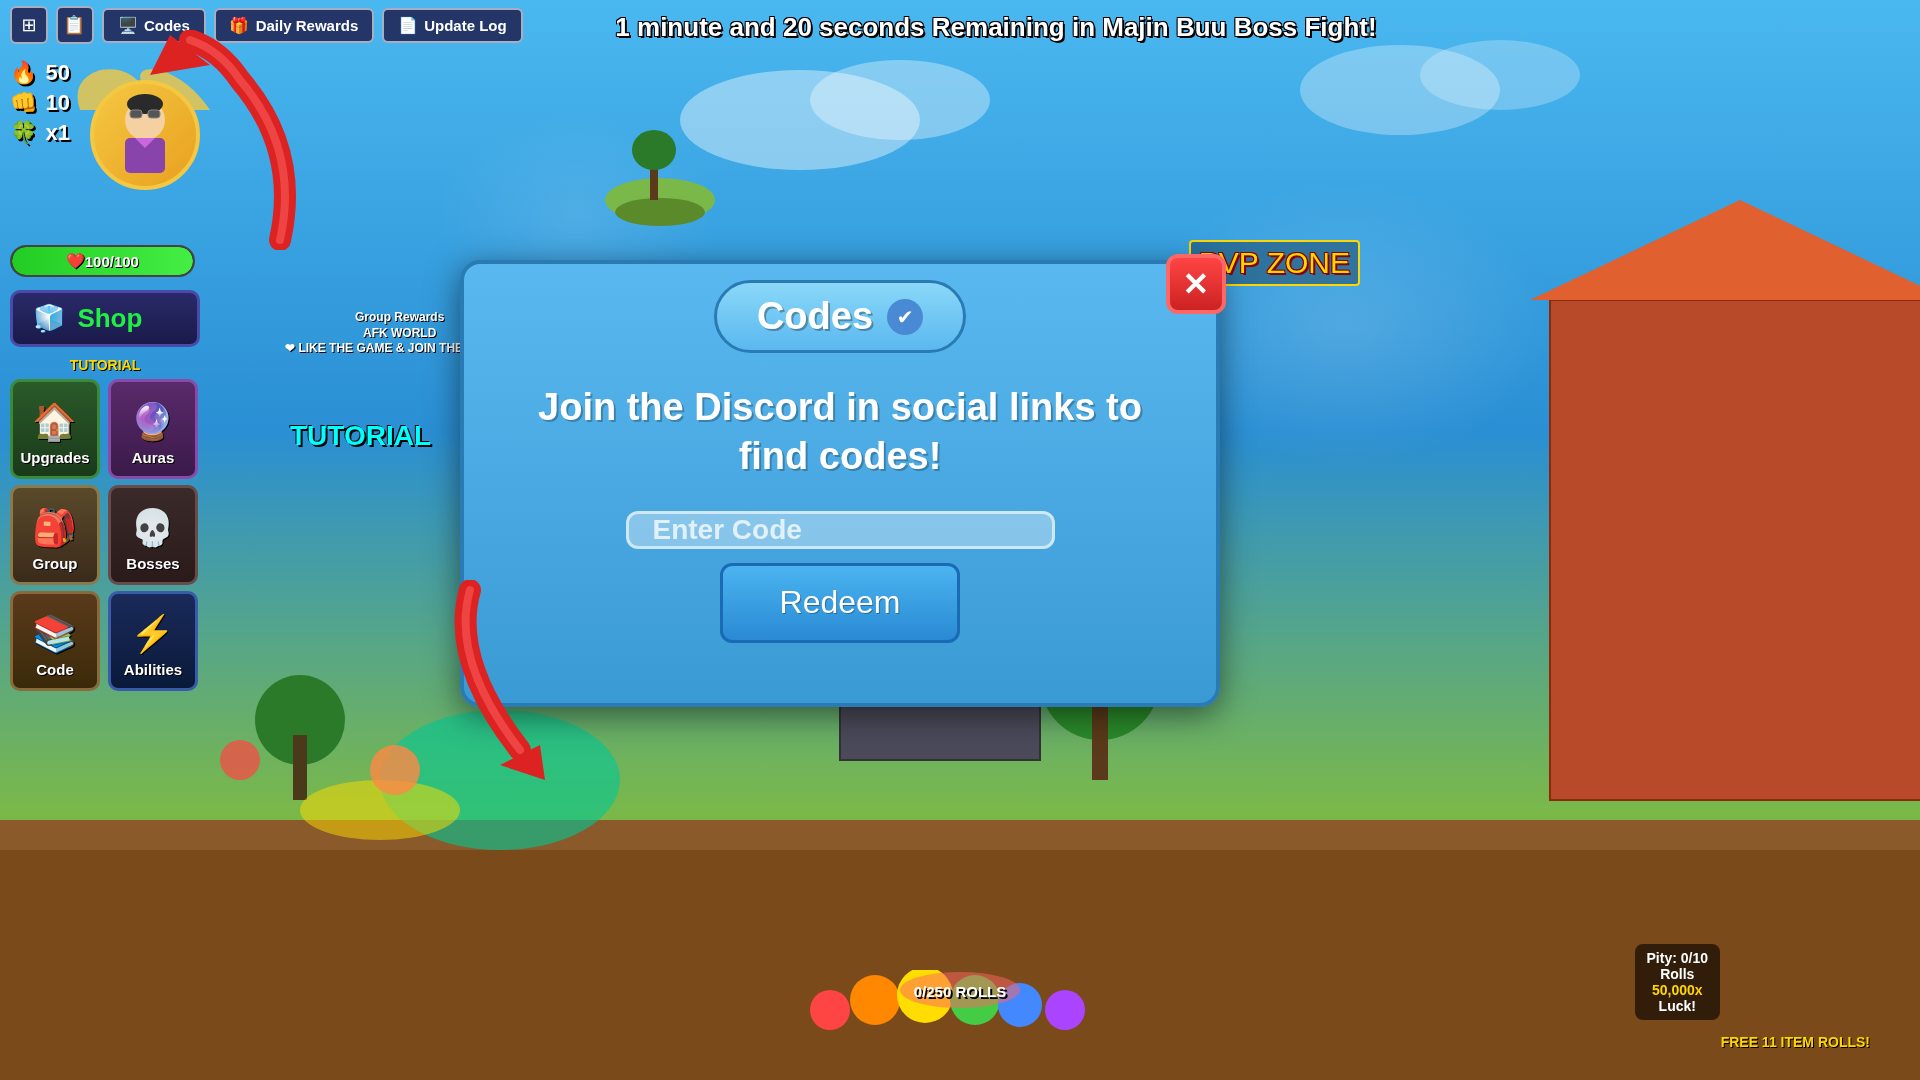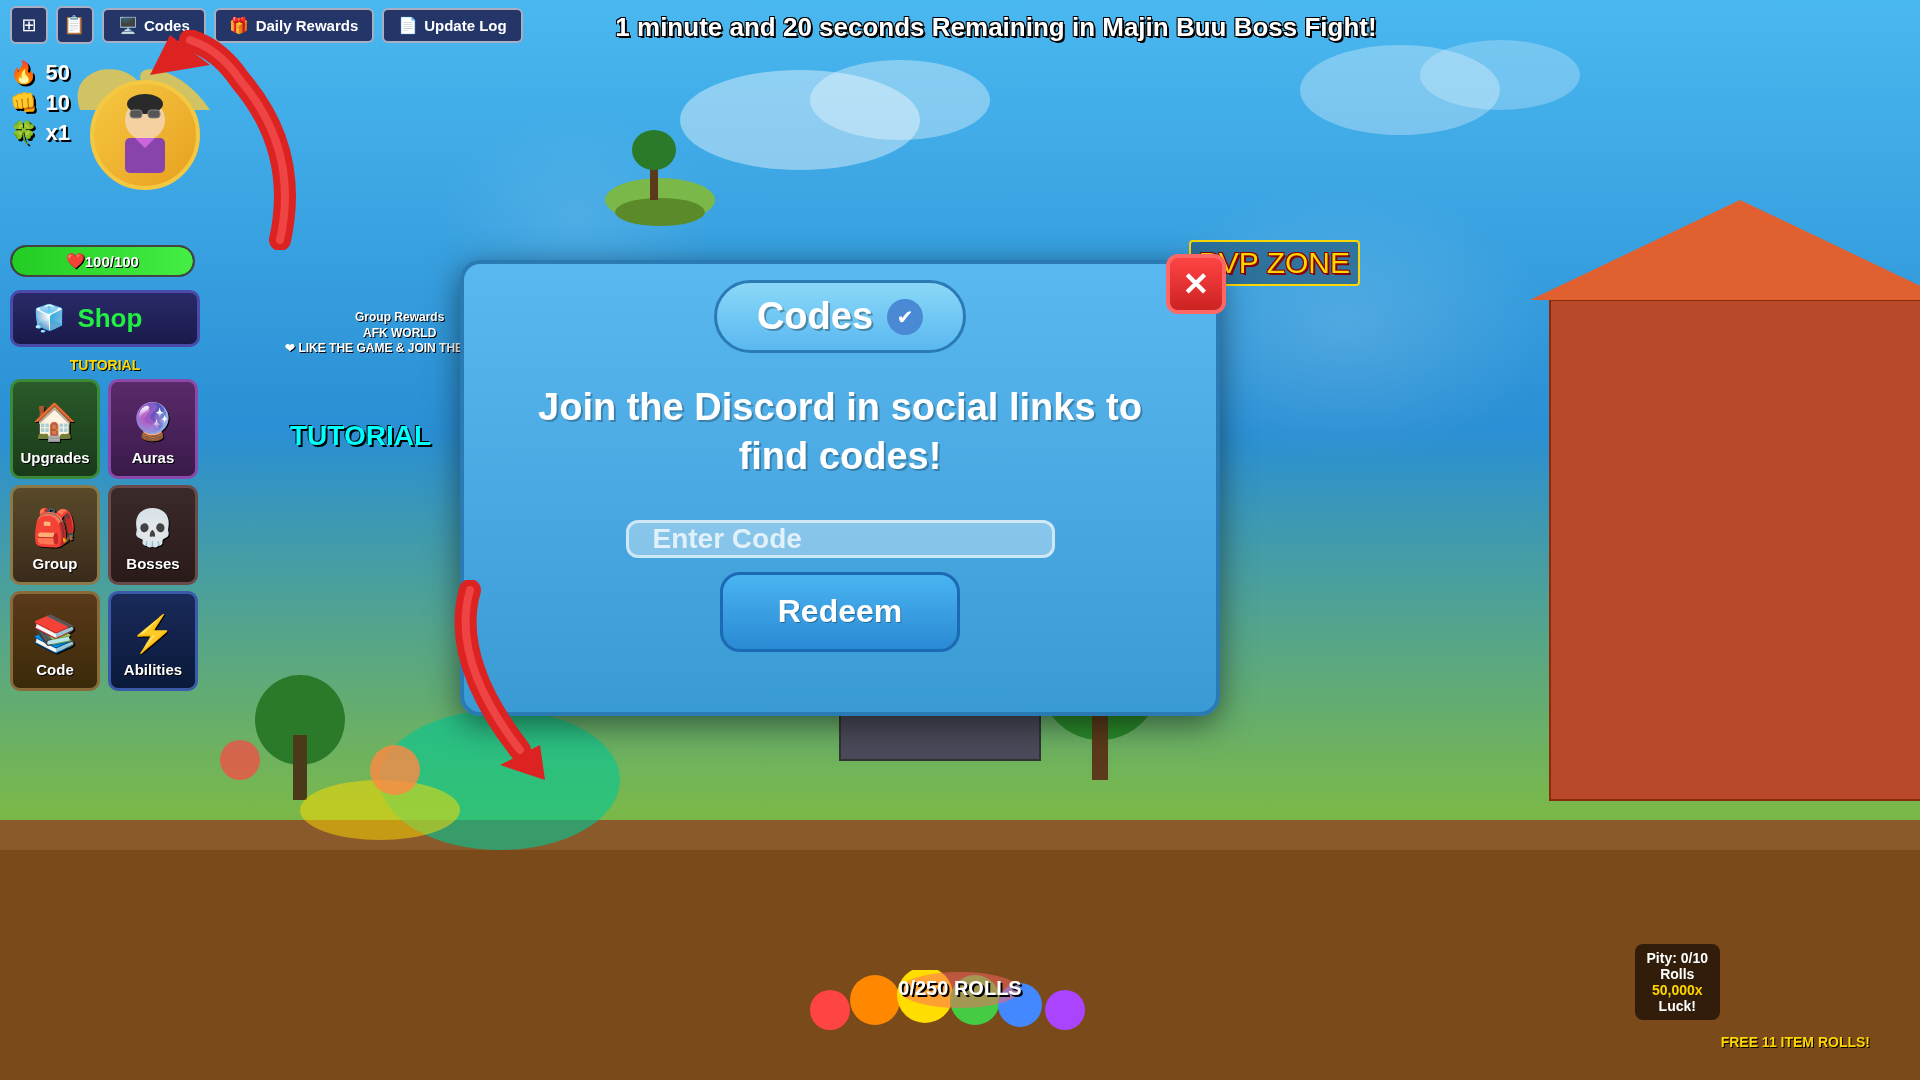--- a/index.html
+++ b/index.html
@@ -349,21 +349,21 @@
       padding: 20px 50px 30px;
     }
 
     .modal-message {
       text-align: center;
       font-size: 38px;
       font-weight: 900;
       color: white;
       text-shadow: 2px 2px 0 rgba(0,0,0,0.25);
       line-height: 1.3;
-      margin-bottom: 38px;
+      margin-bottom: 29px;
     }
 
     .modal-inputs {
       display: flex;
       gap: 14px;
       align-items: center;
       flex-direction: column;
     }
 
     .code-input {
@@ -382,24 +382,24 @@
 
     .code-input::placeholder {
       color: rgba(255,255,255,0.75);
     }
 
     .redeem-btn {
       width: 240px;
       height: 80px;
       background: linear-gradient(180deg, #4ab4f0 0%, #2a8ad4 100%);
       border: 3px solid #1a6ab4;
-      border-radius: 20px;
+      border-radius: 12px;
       color: white;
       font-size: 32px;
-      font-weight: 700;
+      font-weight: 400;
       cursor: pointer;
       text-shadow: 1px 1px 0 rgba(0,0,0,0.3);
       font-family: 'Arial Black', Arial, sans-serif;
     }
 
     
     .arrow-top {
       position: absolute;
       top: 30px;
       left: 120px;
@@ -691,21 +691,21 @@
 
     <path d="M30,10 Q10,80 80,170" stroke="#dd2222" stroke-width="22" fill="none" stroke-linecap="round"></path>
 
     <polygon points="60,185 100,165 105,200" fill="#dd2222"></polygon>
 
     <path d="M30,10 Q10,80 80,170" stroke="#ff6666" stroke-width="8" fill="none" stroke-linecap="round" opacity="0.5"></path>
   </svg>
 </div>
 
 <div style="position:absolute;bottom:80px;left:50%;transform:translateX(-50%);z-index:100;">
-  <div style="color:white;font-size:20px;font-weight:900;text-shadow:2px 2px 0 #000;text-align:center;">
+  <div style="color:white;font-size:15px;font-weight:900;text-shadow:2px 2px 0 #000;text-align:center;">
     <span>0/250 ROLLS</span>
   </div>
 </div>
 
 <svg style="position:absolute;bottom:30px;left:50%;transform:translateX(-50%);z-index:10;pointer-events:none;" width="300" height="80">
   <circle cx="20" cy="40" r="20" fill="#ff4444"></circle>
   <circle cx="65" cy="30" r="25" fill="#ff8800"></circle>
   <circle cx="115" cy="25" r="28" fill="#ffdd00"></circle>
   <circle cx="165" cy="30" r="25" fill="#44cc44"></circle>
   <circle cx="210" cy="35" r="22" fill="#4488ff"></circle>

